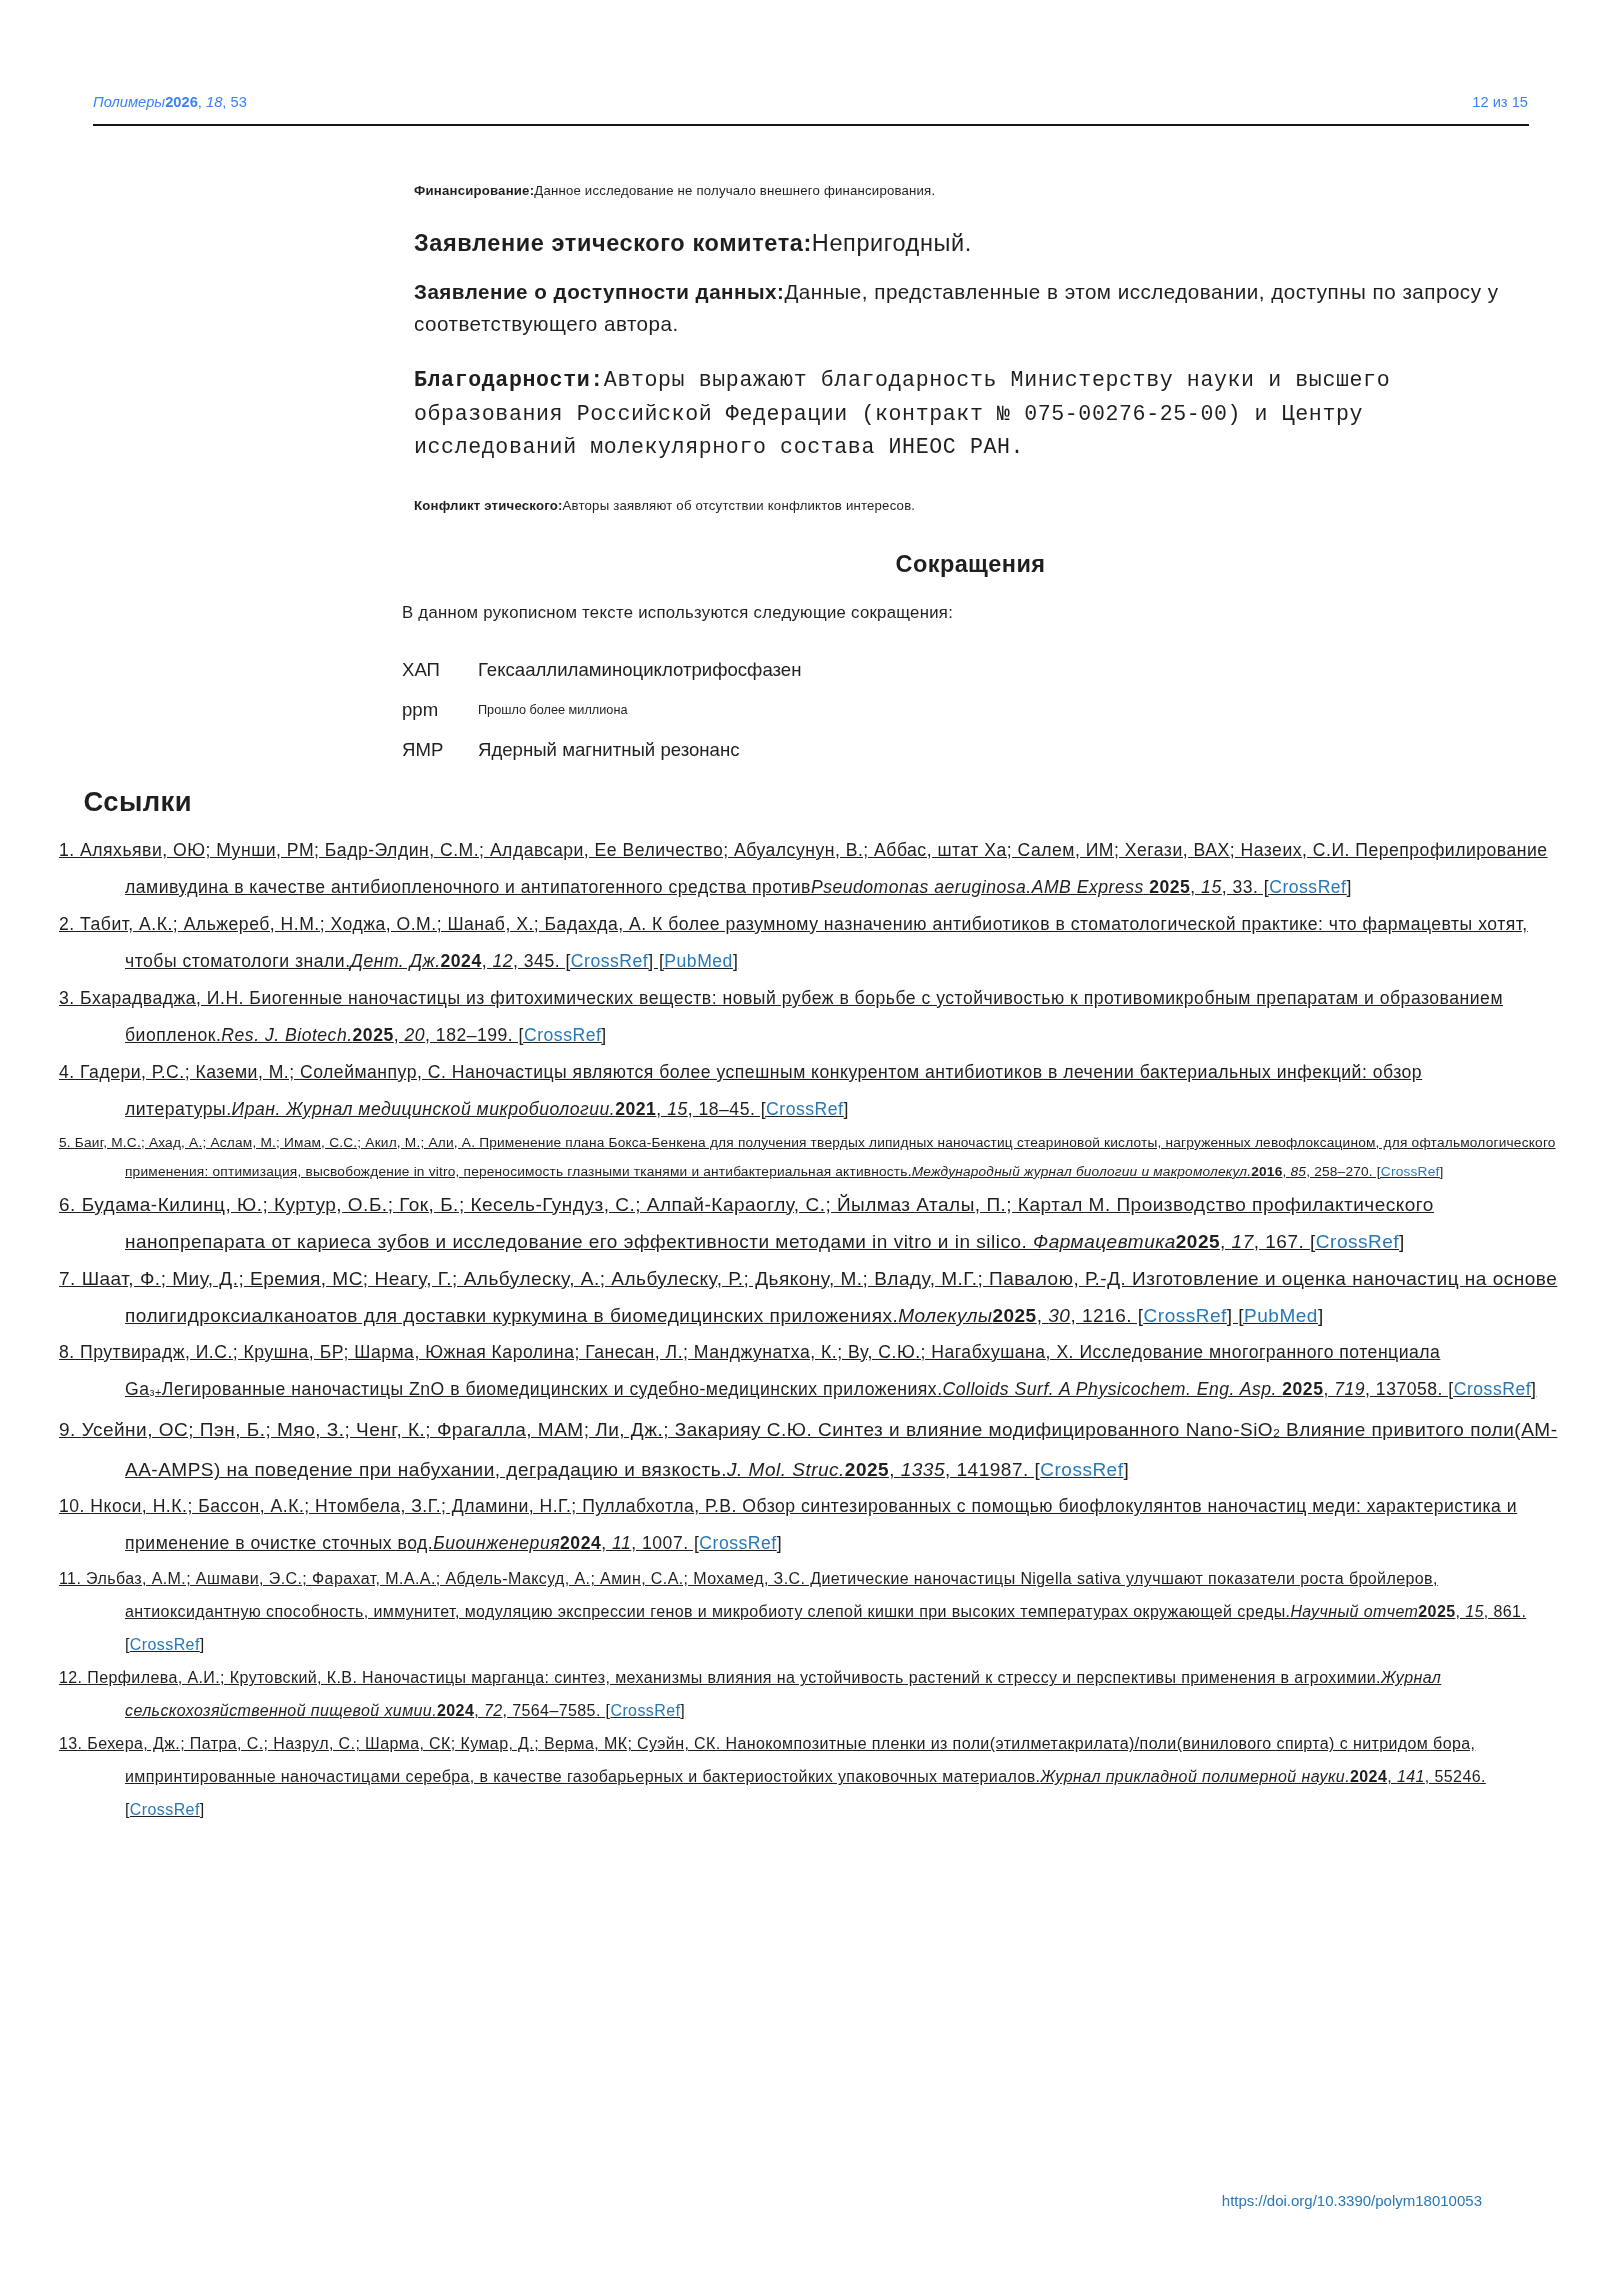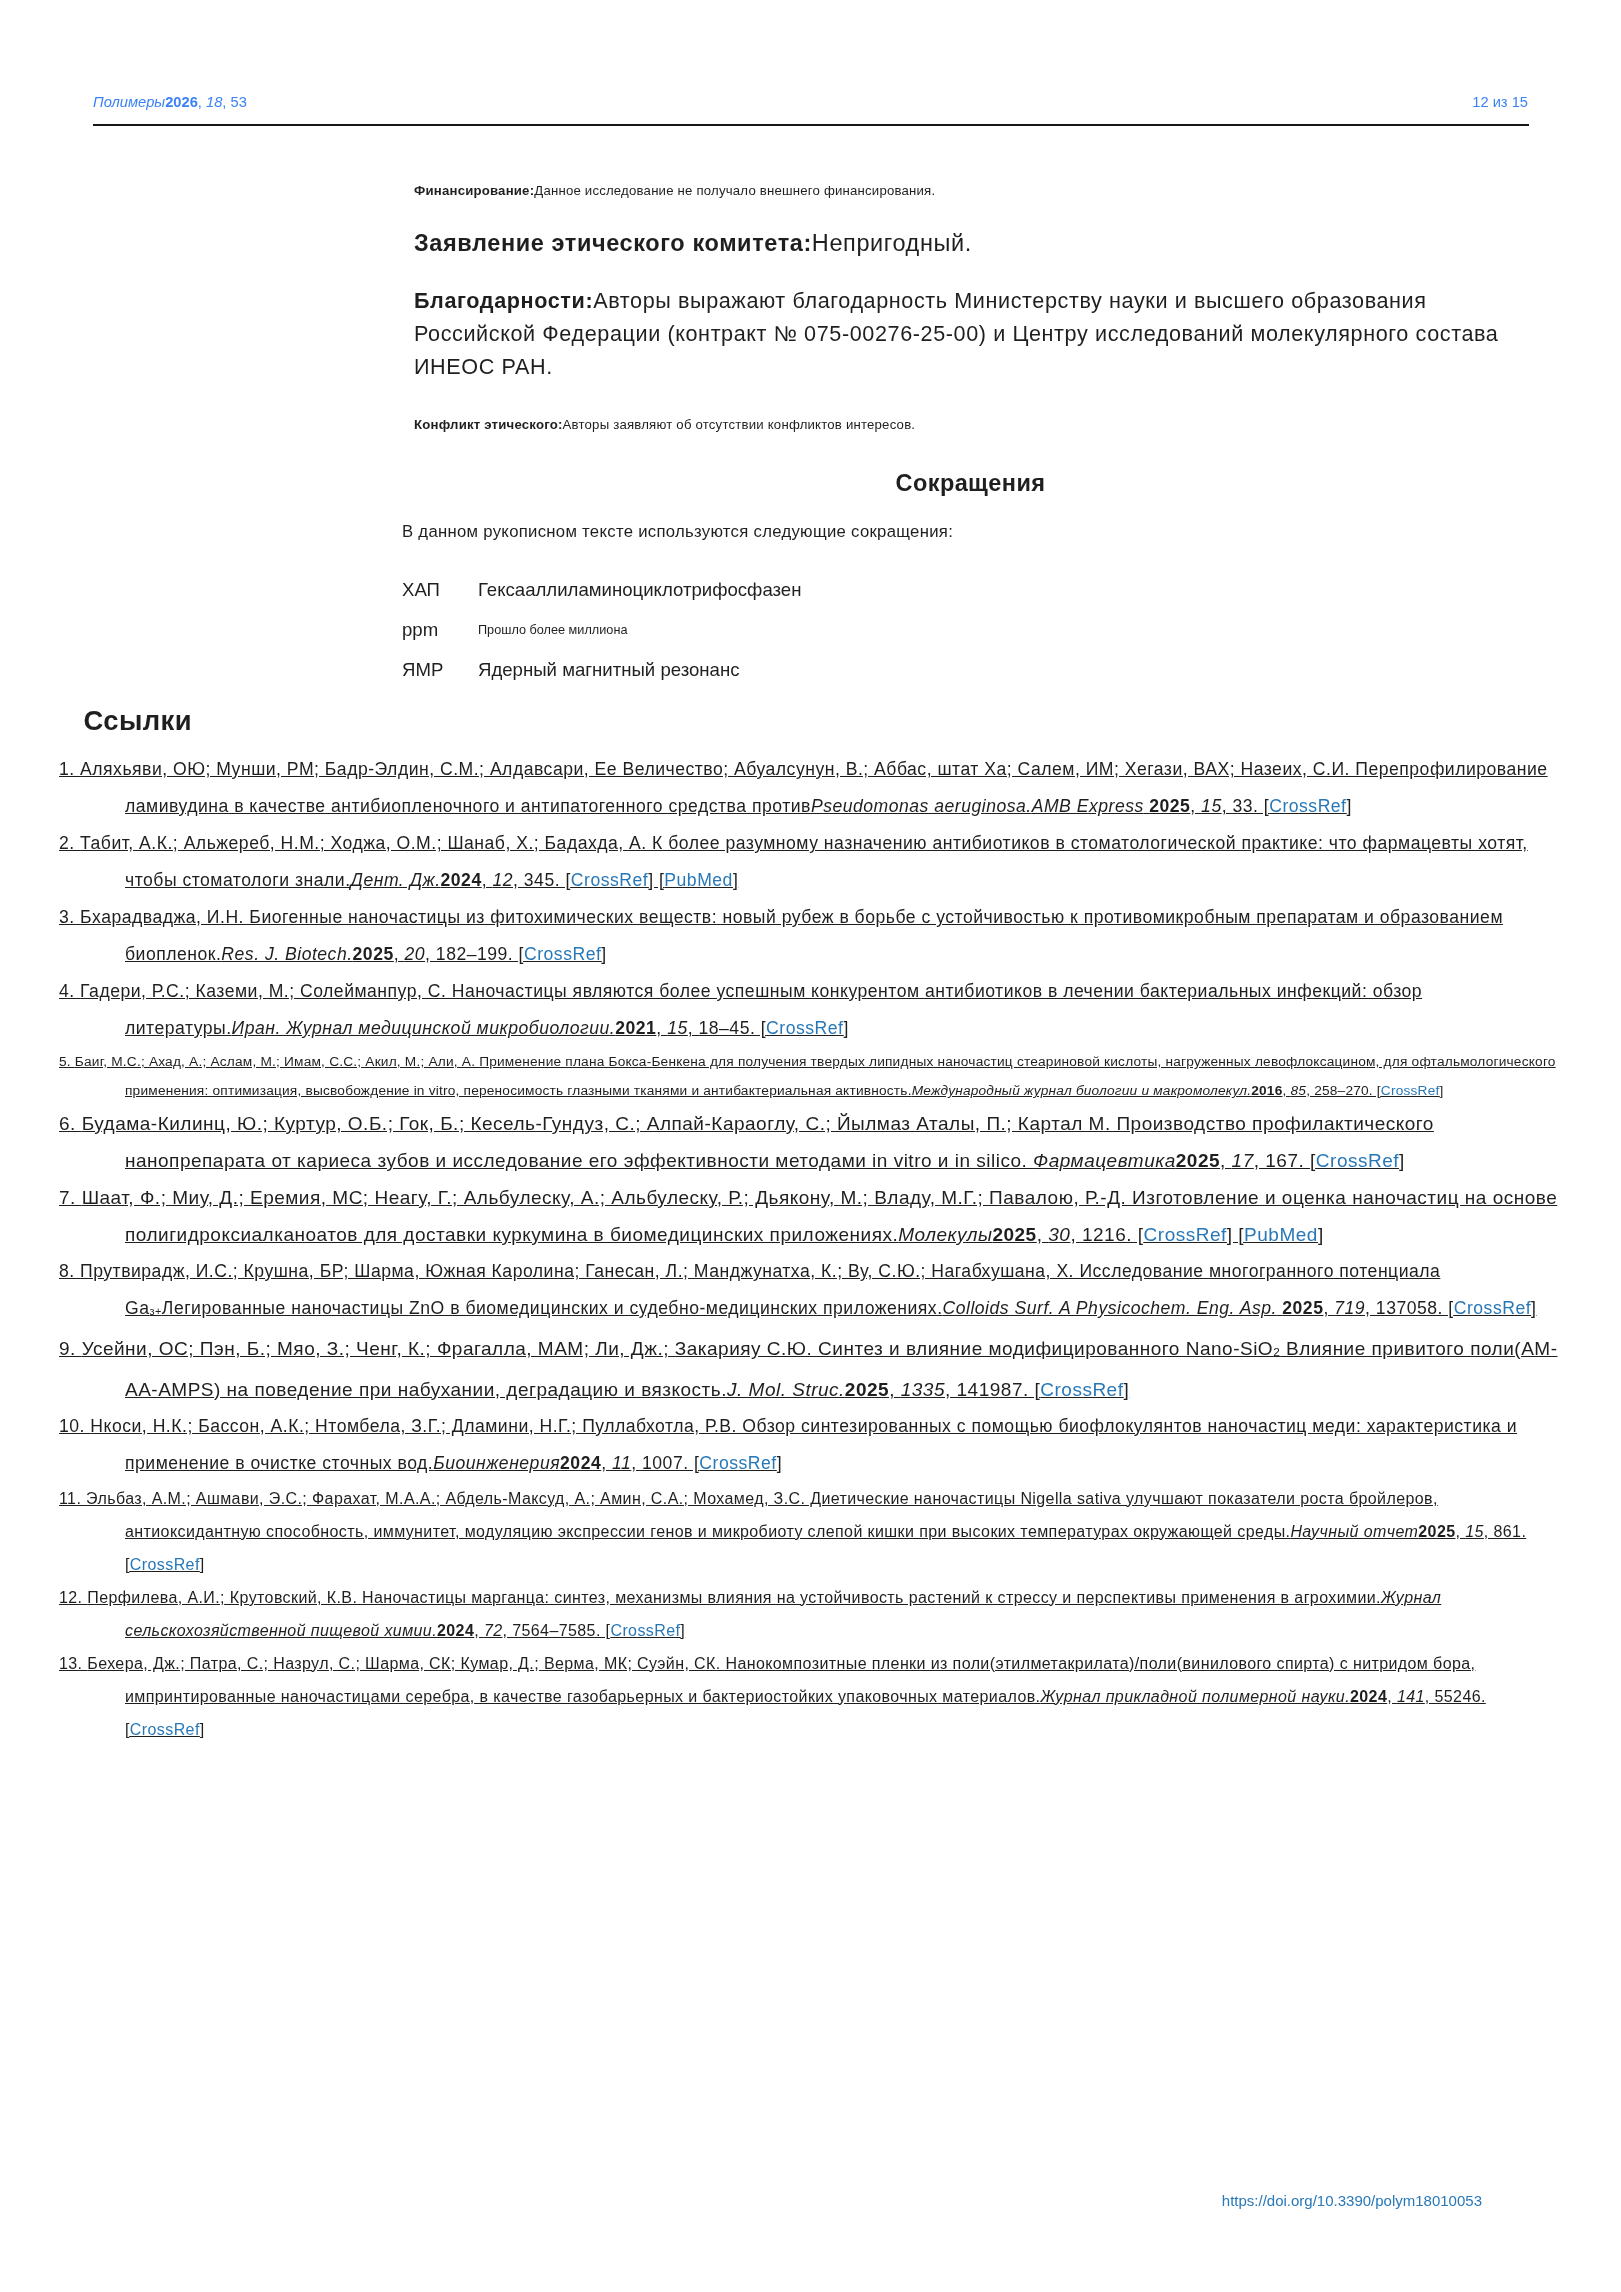--- a/index.html
+++ b/index.html
@@ -22,21 +22,21 @@
   .seg-b{font-weight:bold;}
   .seg-s{font-size:0.62em;vertical-align:-0.12em;}
   .link{color:var(--link);text-decoration:none;}
   
   .statements{margin:55px 82px 0 402px;}
   .statement{margin:12px;}
   .statement .label{font-weight:bold;}
   .st-sm{font-size:13.2px;line-height:1.5;letter-spacing:0.2px;}
   .st-xl{font-size:23.5px;line-height:1.45;letter-spacing:0.6px;margin-top:25.5px;}
   .st-lg{font-size:20.6px;line-height:1.58;letter-spacing:0.5px;margin-top:15.7px;}
-  .st-ack{font-size:21.6px;line-height:1.55;letter-spacing:0.6px;margin-top:23.5px;}
+  .st-ack{font-size:21.6px;line-height:1.55;letter-spacing:0.6px;margin-top:23.5px;font-family:Liberation Mono, monospace;}
   .st-conf{margin-top:31px;}
   
   .abbr{margin:35px 82px 0 402px;}
   .abbr h2{font-size:23.5px;margin:0;letter-spacing:0.4px;text-align:center;}
   .abbr-intro{font-size:16.7px;margin:25.5px 0 0 0;letter-spacing:0.3px;}
   .abbr-table{margin-top:27.4px;}
   .abbr-row{display:flex;line-height:40px;font-size:18.6px;}
   .abbr-term{width:76px;flex:0 0 76px;}
   .abbr-def{flex:1;}
   .abbr-def.small{font-size:12.7px;}
@@ -57,20 +57,21 @@
 
 <header class="page-header">
   <div><span class="seg-i">Полимеры</span><span class="seg-b">2026</span><span>, </span><span class="seg-i">18</span><span>, 53</span></div>
   <div>12 из 15</div>
 </header>
 <hr class="header-rule">
 
 <section class="statements">
   <p class="statement st-sm"><span class="label">Финансирование:</span><span>Данное исследование не получало внешнего финансирования.</span></p>
   <p class="statement st-xl"><span class="label">Заявление этического комитета:</span><span>Непригодный.</span></p>
+  <p class="statement st-lg"><span class="label">Заявление о доступности данных:</span><span>Данные, представленные в этом исследовании, доступны по запросу у соответствующего автора.</span></p>
   <p class="statement st-ack"><span class="label">Благодарности:</span><span>Авторы выражают благодарность Министерству науки и высшего образования Российской Федерации (контракт № 075-00276-25-00) и Центру исследований молекулярного состава ИНЕОС РАН.</span></p>
   <p class="statement st-sm st-conf"><span class="label">Конфликт этического:</span><span>Авторы заявляют об отсутствии конфликтов интересов.</span></p>
 </section>
 
 <section class="abbr">
   <h2>Сокращения</h2>
   <p class="abbr-intro">В данном рукописном тексте используются следующие сокращения:</p>
   <div class="abbr-table">
     <div class="abbr-row">
       <span class="abbr-term">ХАП</span>

